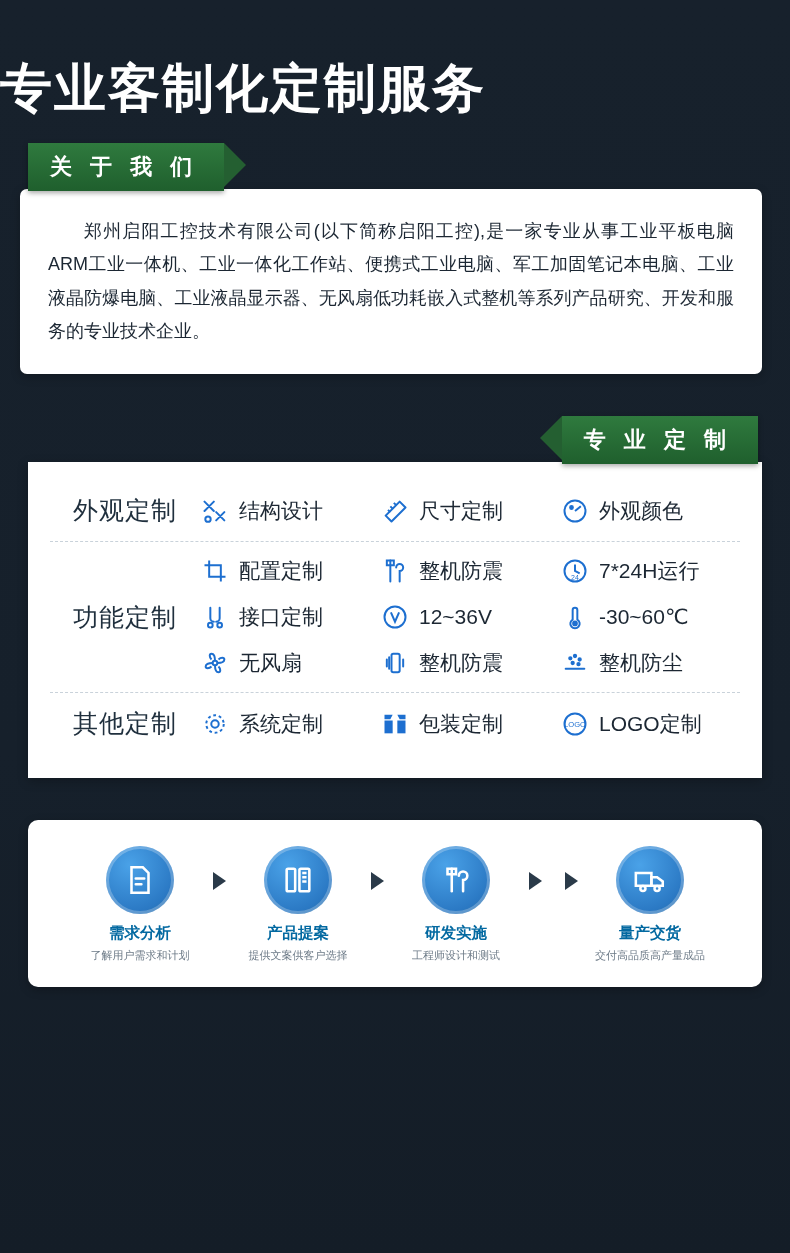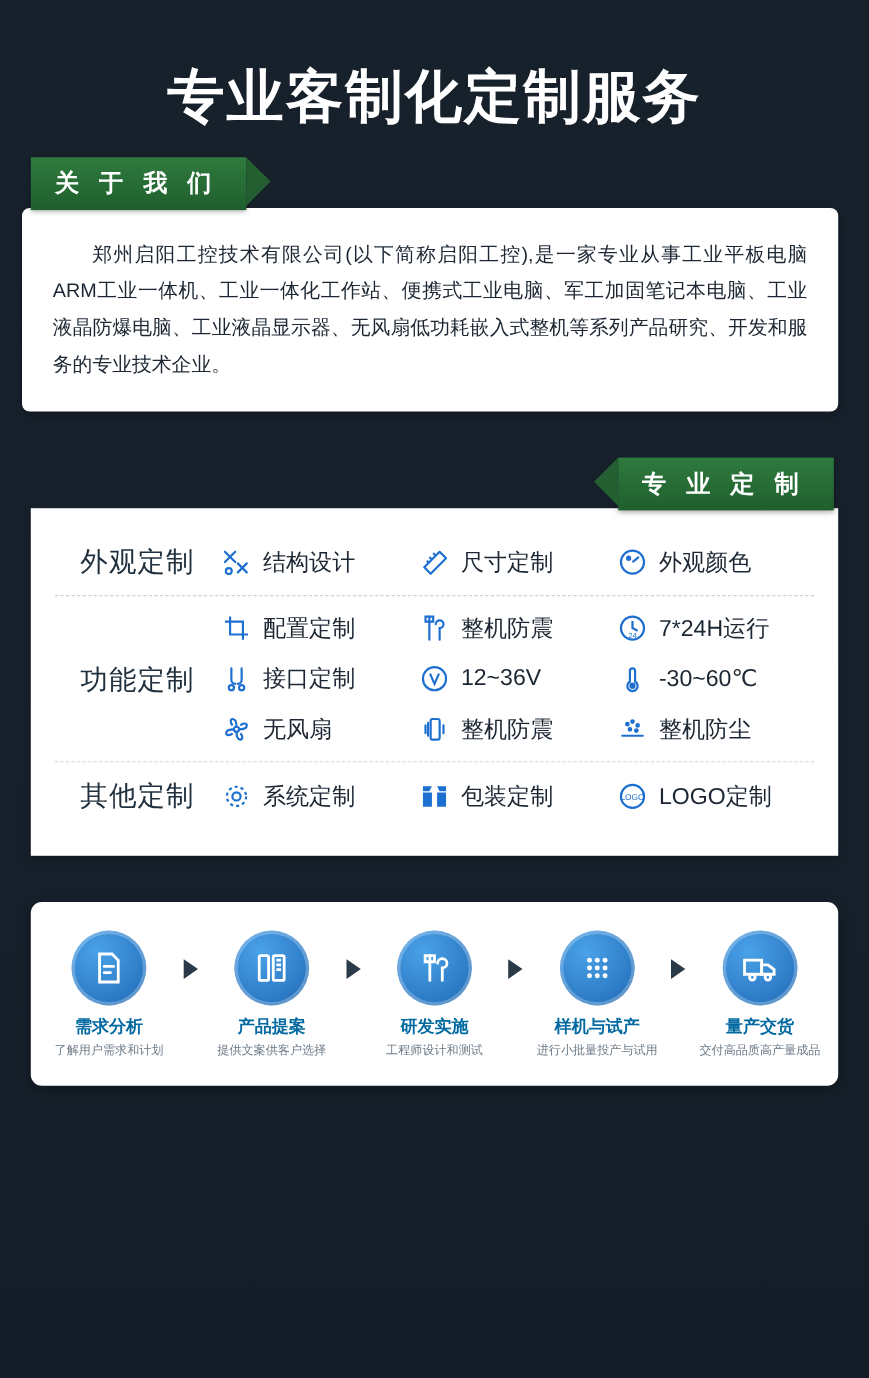--- a/index.html
+++ b/index.html
@@ -17,21 +17,20 @@
   }
   .page {
     width: 790px;
     height: 1253px;
     position: relative;
     background: linear-gradient(180deg,#17212c 0%, #16202b 60%, #141d27 100%);
   }
 
   
   .main-title {
-    text-align: center;
     font-size: 52px;
     font-weight: bold;
     letter-spacing: 2px;
     color: #ffffff;
     padding-top: 60px;
     line-height: 1.1;
     font-family: "Liberation Sans", "DejaVu Sans", sans-serif;
   }
 
   
@@ -443,37 +442,20 @@
             </svg>
           </div>
           <div class="flow-title">研发实施</div>
           <div class="flow-desc">工程师设计和测试</div>
         </div>
 
         <div class="flow-arrow">
             <div class="tri"></div>
           </div>
 
-        <div class="flow-step">
-          <div class="flow-circle">
-            <svg width="34" height="34" viewBox="0 0 24 24" fill="currentColor">
-              <circle cx="7" cy="7" r="1.6"></circle>
-                <circle cx="12" cy="7" r="1.6"></circle>
-                <circle cx="17" cy="7" r="1.6"></circle>
-              <circle cx="7" cy="12" r="1.6"></circle>
-                <circle cx="12" cy="12" r="1.6"></circle>
-                <circle cx="17" cy="12" r="1.6"></circle>
-              <circle cx="7" cy="17" r="1.6"></circle>
-                <circle cx="12" cy="17" r="1.6"></circle>
-                <circle cx="17" cy="17" r="1.6"></circle>
-            </svg>
-          </div>
-          <div class="flow-title">样机与试产</div>
-          <div class="flow-desc">进行小批量投产与试用</div>
-        </div>
 
         <div class="flow-arrow">
             <div class="tri"></div>
           </div>
 
         <div class="flow-step">
           <div class="flow-circle">
             <svg width="34" height="34" viewBox="0 0 24 24" fill="none" stroke="currentColor" stroke-width="1.8">
               <path d="M2 7h11v9H2z"></path>
                 <path d="M13 10h4l4 3v3h-8z"></path>

